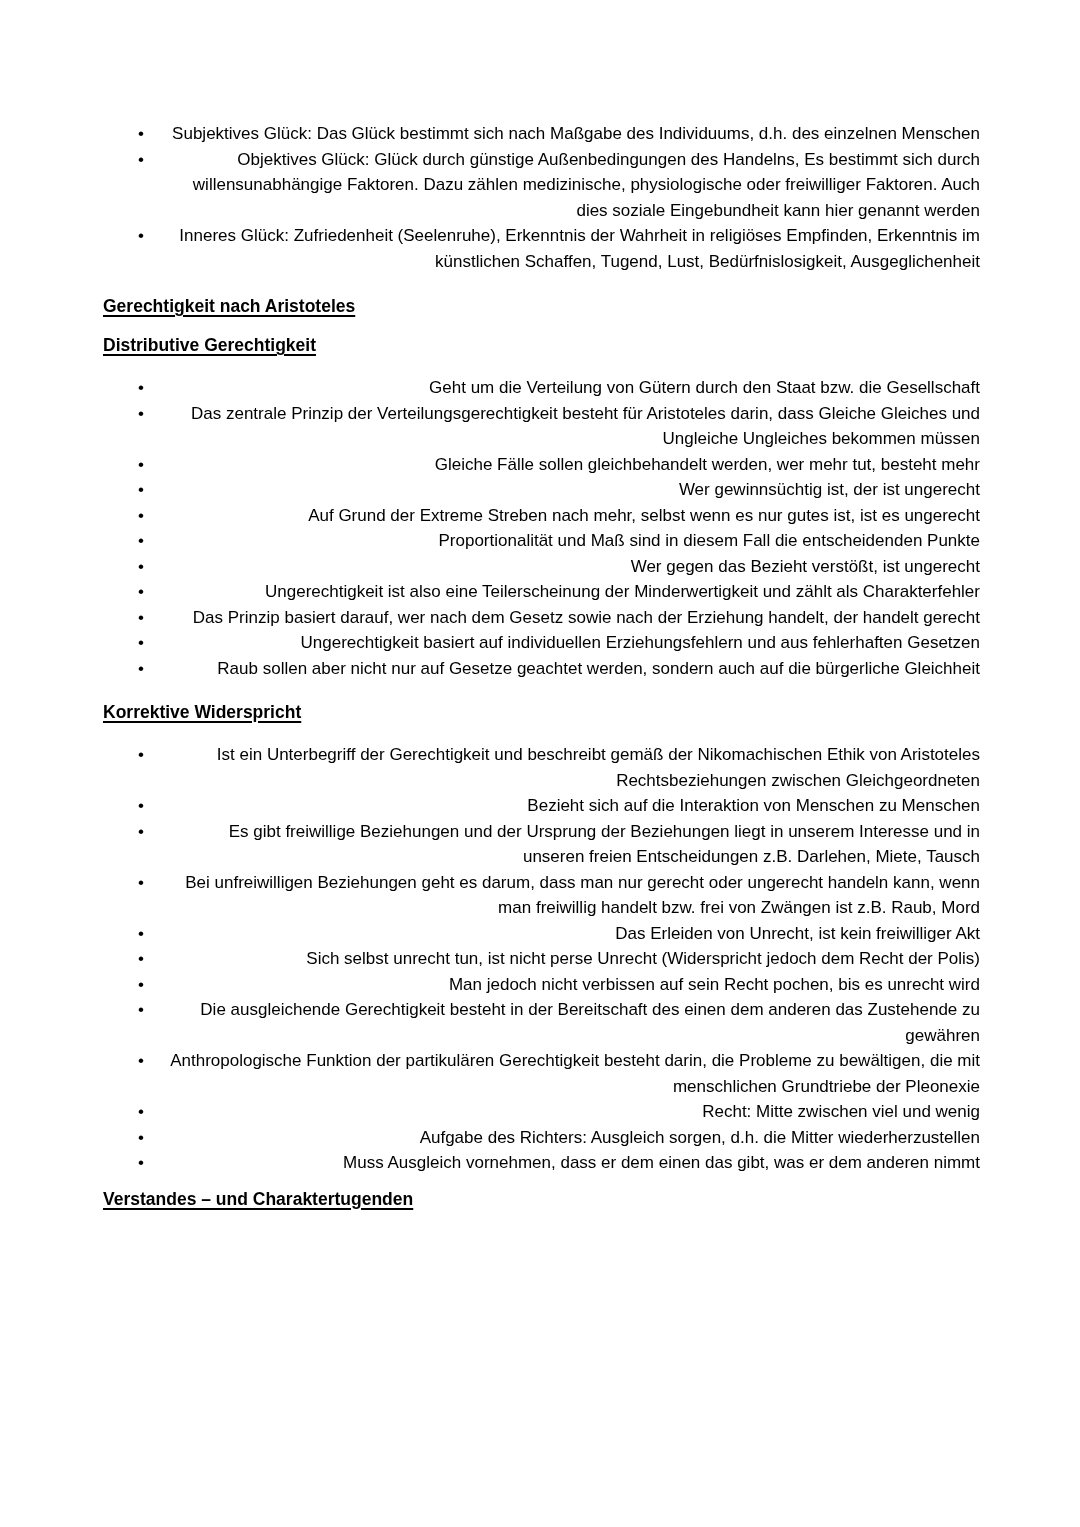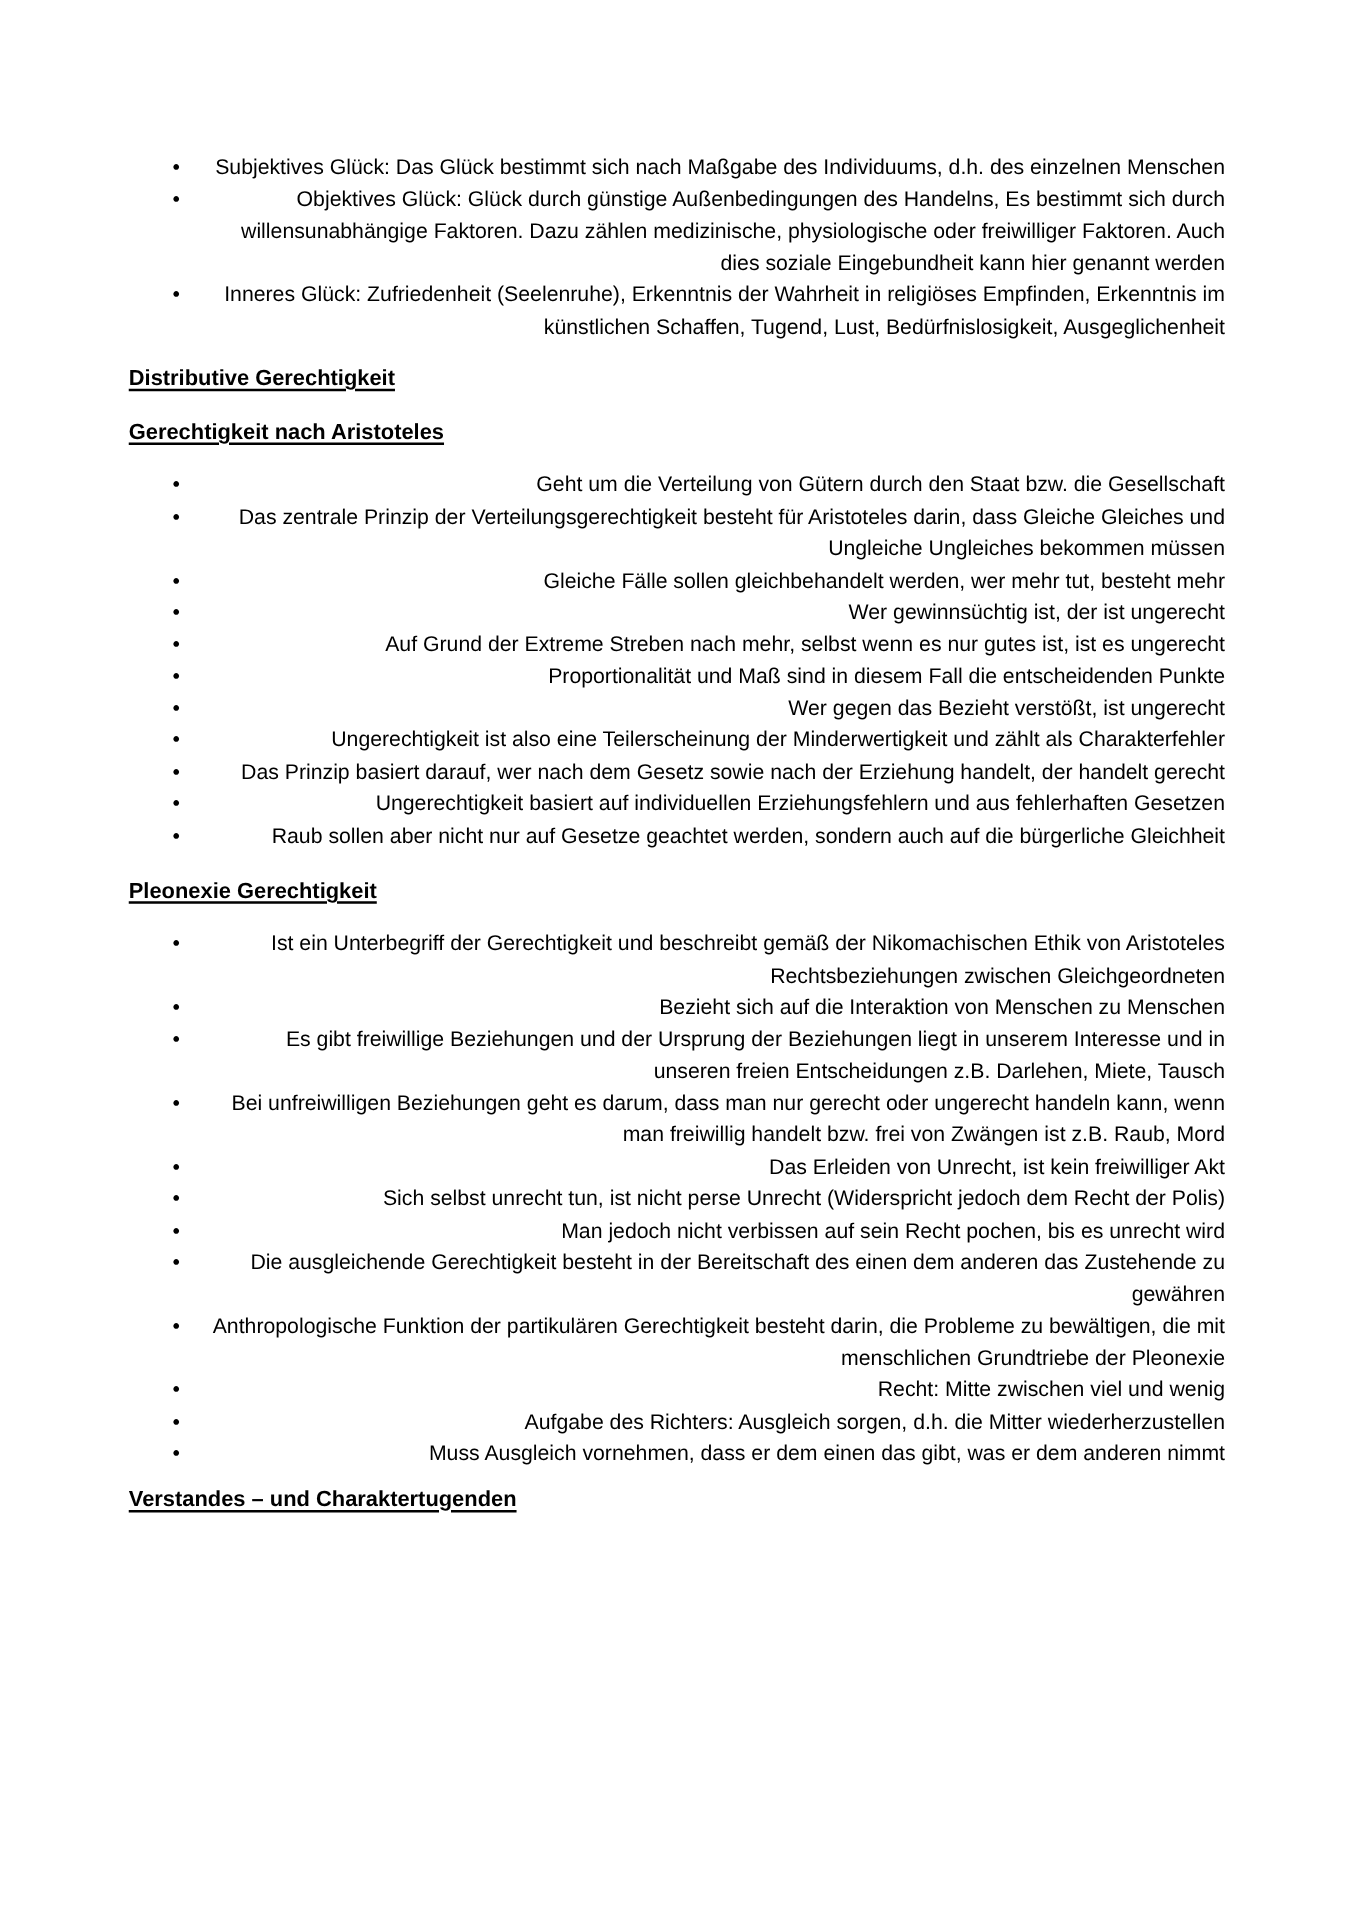--- a/index.html
+++ b/index.html
@@ -72,23 +72,23 @@
     <li class="doc-item">
       <span class="bullet">•</span>
       <span class="item-text">Objektives Glück: Glück durch günstige Außenbedingungen des Handelns, Es bestimmt sich durch willensunabhängige Faktoren. Dazu zählen medizinische, physiologische oder freiwilliger Faktoren. Auch dies soziale Eingebundheit kann hier genannt werden</span>
     </li>
     <li class="doc-item">
       <span class="bullet">•</span>
       <span class="item-text">Inneres Glück: Zufriedenheit (Seelenruhe), Erkenntnis der Wahrheit in religiöses Empfinden, Erkenntnis im künstlichen Schaffen, Tugend, Lust, Bedürfnislosigkeit, Ausgeglichenheit</span>
     </li>
   </ul>
 
+  <h2 class="doc-heading mt-main">Gerechtigkeit nach Aristoteles</h2>
+
   <h2 class="doc-heading mt-sub">Distributive Gerechtigkeit</h2>
-
-  <h2 class="doc-heading mt-main">Gerechtigkeit nach Aristoteles</h2>
 
   <ul class="doc-list after-heading">
     <li class="doc-item">
       <span class="bullet">•</span>
       <span class="item-text">Geht um die Verteilung von Gütern durch den Staat bzw. die Gesellschaft</span>
     </li>
     <li class="doc-item">
       <span class="bullet">•</span>
       <span class="item-text">Das zentrale Prinzip der Verteilungsgerechtigkeit besteht für Aristoteles darin, dass Gleiche Gleiches und Ungleiche Ungleiches bekommen müssen</span>
     </li>
@@ -123,21 +123,21 @@
     <li class="doc-item">
       <span class="bullet">•</span>
       <span class="item-text">Ungerechtigkeit basiert auf individuellen Erziehungsfehlern und aus fehlerhaften Gesetzen</span>
     </li>
     <li class="doc-item">
       <span class="bullet">•</span>
       <span class="item-text">Raub sollen aber nicht nur auf Gesetze geachtet werden, sondern auch auf die bürgerliche Gleichheit</span>
     </li>
   </ul>
 
-  <h2 class="doc-heading mt-section">Pleonexie Gerechtigkeit</h2>
+  <h2 class="doc-heading mt-section">Korrektive Widerspricht</h2>
 
   <ul class="doc-list after-heading">
     <li class="doc-item">
       <span class="bullet">•</span>
       <span class="item-text">Ist ein Unterbegriff der Gerechtigkeit und beschreibt gemäß der Nikomachischen Ethik von Aristoteles Rechtsbeziehungen zwischen Gleichgeordneten</span>
     </li>
     <li class="doc-item">
       <span class="bullet">•</span>
       <span class="item-text">Bezieht sich auf die Interaktion von Menschen zu Menschen</span>
     </li>

